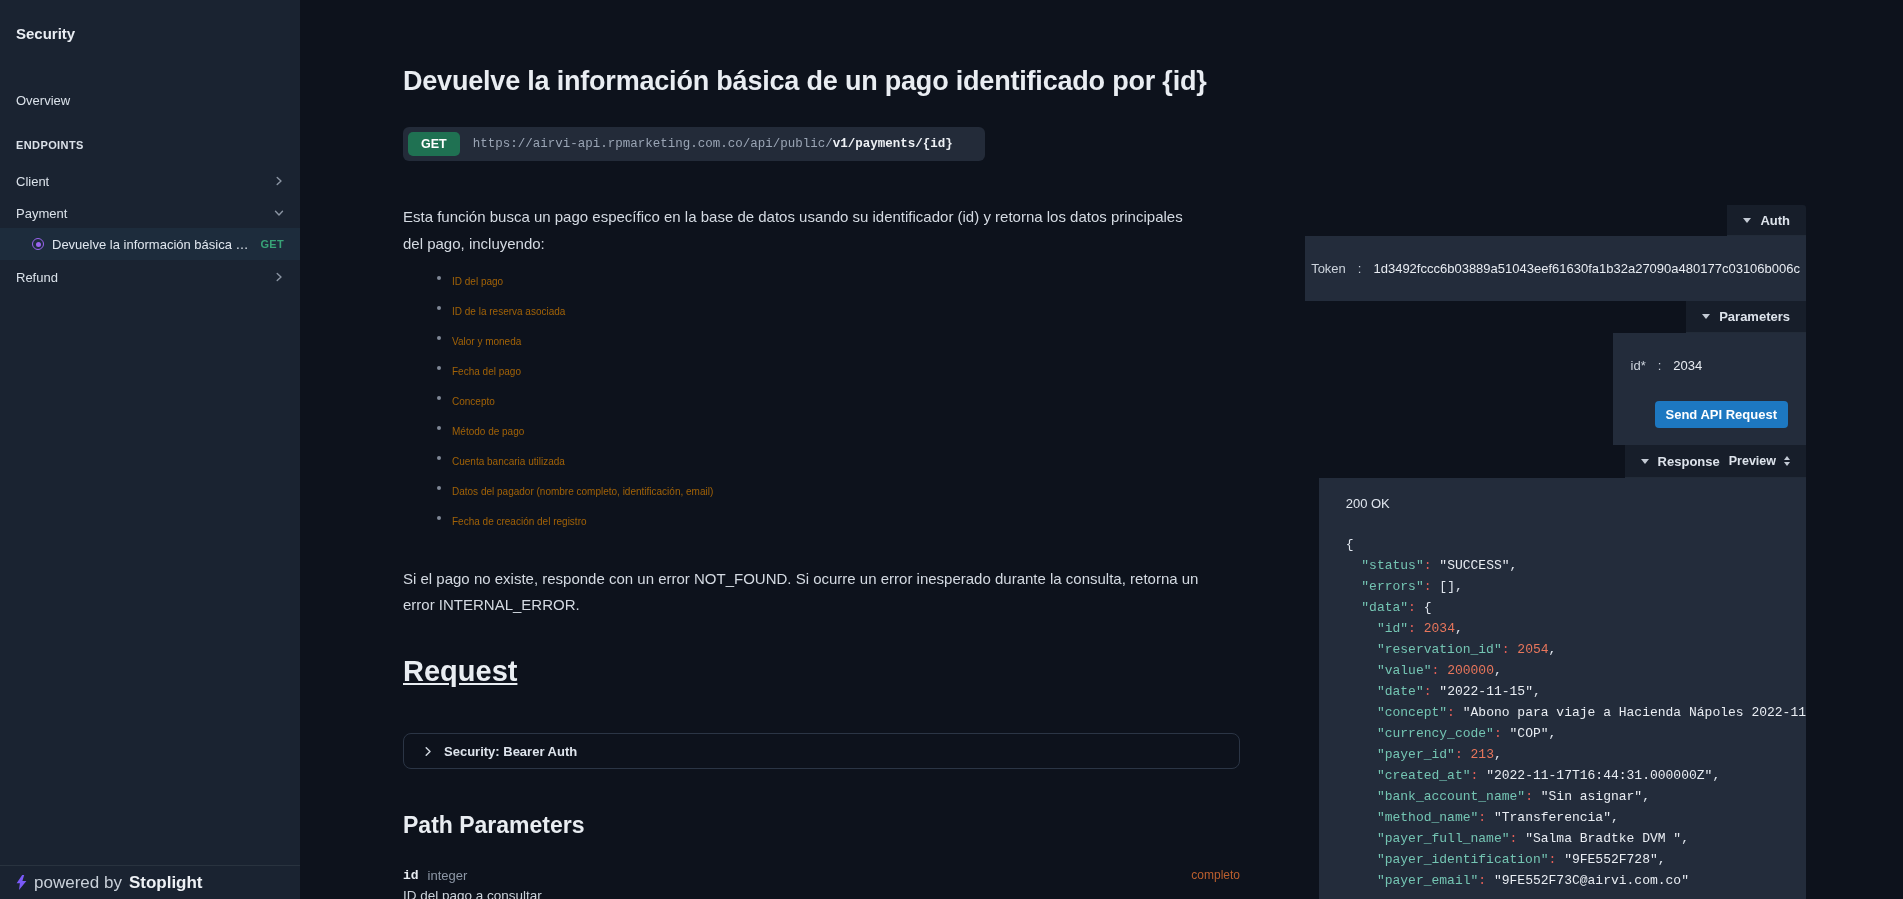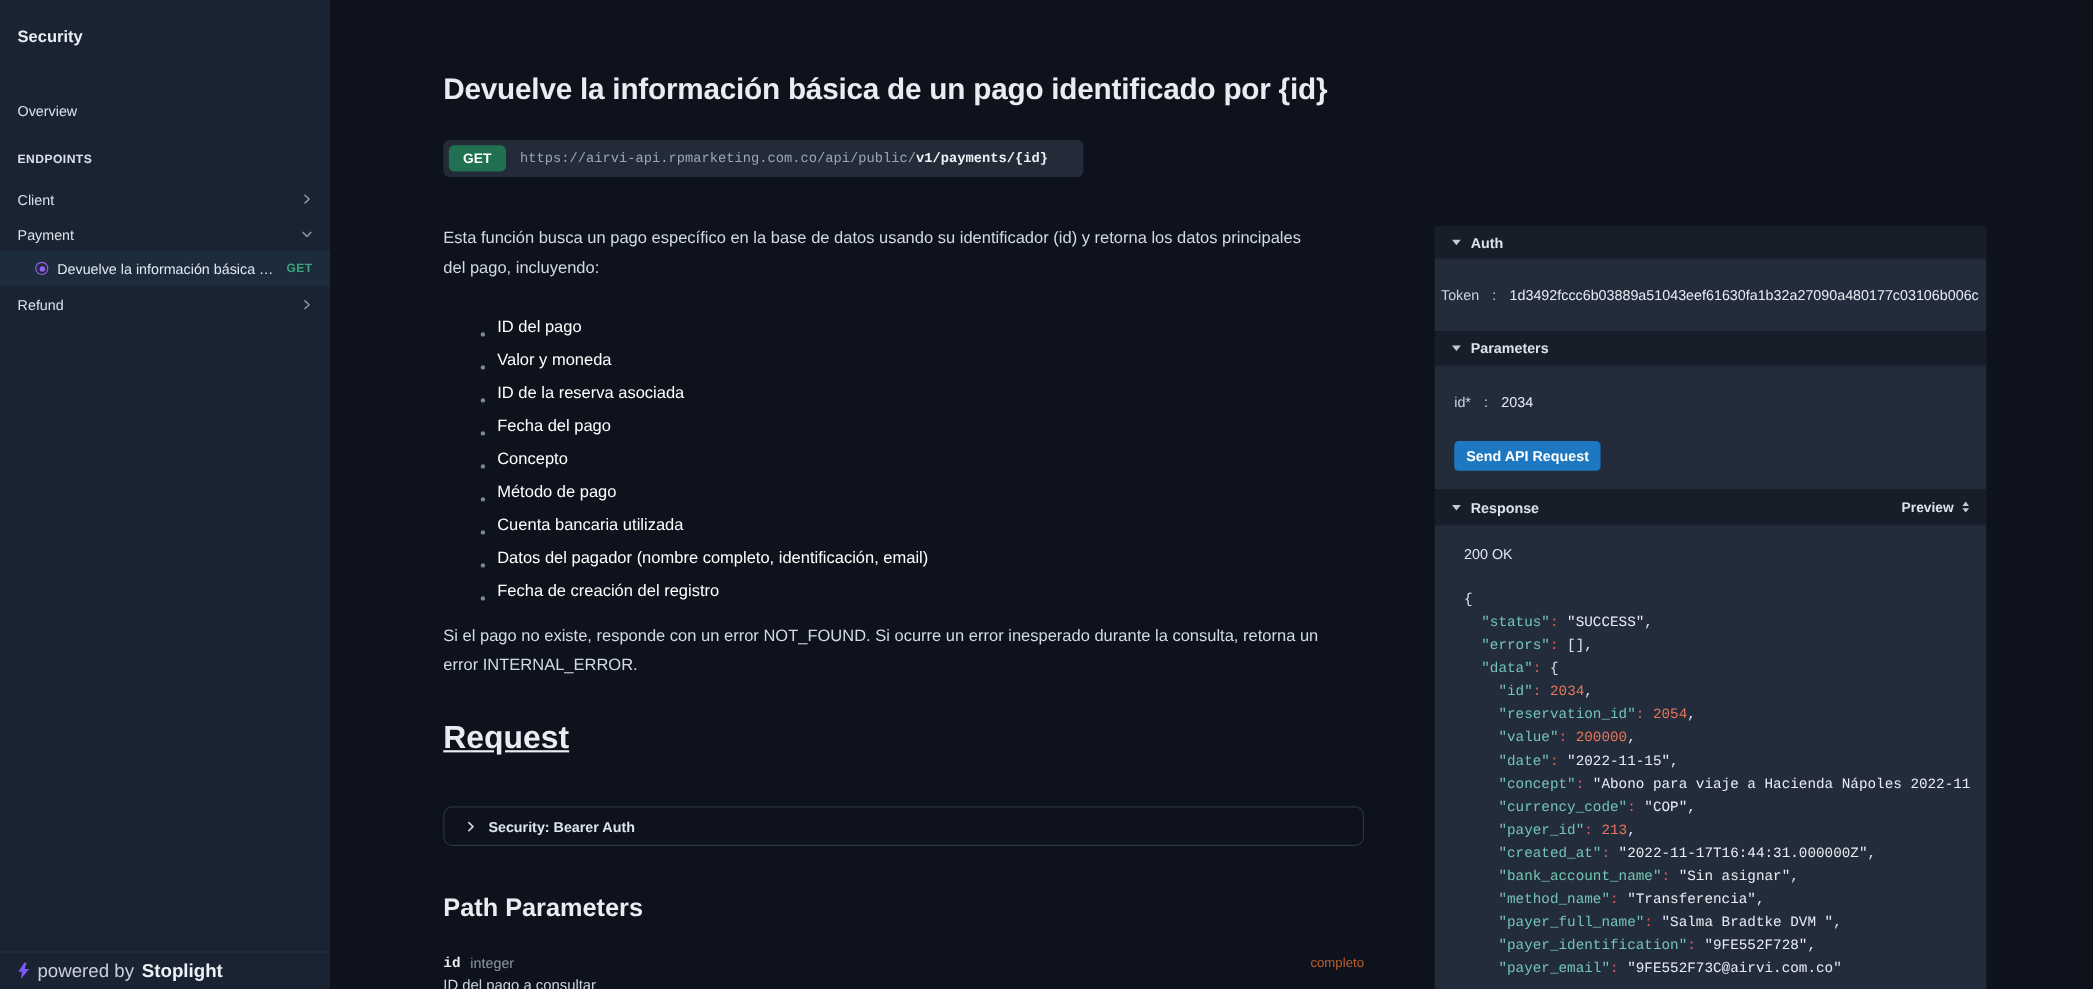--- a/index.html
+++ b/index.html
@@ -65,41 +65,41 @@
     display:flex; align-items:center; padding:0 14px 0 5px; gap:13px; cursor:pointer;
   }
   .get-chip {
     background:var(--get_badge_bg,#1f7152); color:#fff; font-weight:bold; font-size:12.5px;
     border-radius:5px; height:24px; display:flex; align-items:center; padding:0 13px;
   }
   .url-text { font-family:"Liberation Mono","DejaVu Sans Mono",monospace; font-size:12.5px; color:#9aa5b5; white-space:nowrap; }
   .url-text b { color:#eef1f5; }
   .desc { position:absolute; top:203px; left:0; font-size:15px; line-height:27px; color:#d4dae2; white-space:nowrap; }
   .bullets { position:absolute; top:276px; left:0; list-style:none; }
-  .bullets li { height:30px; display:flex; align-items:flex-end; padding-left:34px; font-size:15px; color:#ffffff; }
+  .bullets li { height:30px; display:flex; align-items:flex-start; padding-left:34px; font-size:10px; color:#a16207; }
   .dot { width:4px; height:4px; border-radius:50%; background:#7f8897; margin-right:11px; flex:0 0 auto; }
   .note { position:absolute; top:566px; left:0; font-size:15px; line-height:26px; color:#d4dae2; white-space:nowrap; }
   .h-request { position:absolute; top:655px; left:0; font-size:29px; font-weight:bold; color:#e9edf2;text-decoration:underline; }
   .security-box {
     position:absolute; top:733px; left:0; width:837px; height:36px;
     border:1px solid #2b3545; border-radius:8px;
     display:flex; align-items:center; gap:11px; padding:0 19px;
     font-size:13px; font-weight:bold; color:#dee4ec; cursor:pointer;
   }
   .h-pathparams { position:absolute; top:812px; left:0; font-size:23px; font-weight:bold; color:#e9edf2; }
   .param-row { position:absolute; top:866px; left:0; width:837px; height:18px; display:flex; align-items:center; }
   .param-name { font-family:"Liberation Mono","DejaVu Sans Mono",monospace; font-weight:bold; font-size:13px; color:#e8ecf1; }
   .param-type { font-size:13px; color:#8d97a6; margin-left:9px; }
   .param-required { margin-left:auto; font-size:12px; color:var(--required_orange,#bb5f2e); }
   .param-desc { position:absolute; top:888px; left:0; font-size:13.5px; color:#ccd3db; }
 
   
   .try-panel {
     position:absolute; left:1304px; top:205px; width:502px; height:694px;
-    display:flex; flex-direction:column; overflow:hidden; border-radius:3px 3px 0 0;
+    display:flex; flex-direction:column; overflow:hidden; border-radius:3px 3px 0 0;align-items:flex-end;
   }
   .tp-header {
     flex:0 0 auto; display:flex; align-items:center; gap:9px; padding:0 16px;
     background:var(--panel_header_bg,#171e2a);
     border-bottom:1px solid #222b38;
     font-size:13px; font-weight:bold; color:#dde3eb; cursor:pointer;
   }
   .hdr-auth { height:31px; }
   .hdr-params { height:32px; }
   .hdr-response { height:33px; }
@@ -111,21 +111,21 @@
   }
   .kv-label { color:#ccd3dc; flex:0 0 auto; }
   .kv-colon { color:#ccd3dc; flex:0 0 auto; }
   .kv-value { color:#e8ecf2; }
   .params-body { flex:0 0 auto; height:112px; padding:22px 18px 0 18px; }
   .param-kv { display:flex; align-items:center; gap:12px; font-size:13px; height:20px; }
   .send-btn {
     margin-top:26px; display:inline-block; border:none; cursor:pointer;
     background:var(--send_button_blue,#1d78c1); color:#fff;
     font-family:inherit; font-size:13px; font-weight:bold;
-    padding:6px 11px; border-radius:4px;
+    padding:6px 11px; border-radius:4px;margin-left:24px;
   }
   .hdr-response .right-group { margin-left:auto; display:flex; align-items:center; gap:8px; font-size:12.5px; color:#dde3eb; cursor:pointer; }
   .sort-icon { display:flex; flex-direction:column; gap:2px; }
   .sort-icon i { display:block; width:0; height:0; border-left:3.5px solid transparent; border-right:3.5px solid transparent; }
   .sort-up { border-bottom:4px solid #c3cad4; }
   .sort-dn { border-top:4px solid #c3cad4; }
   .response-body { flex:1 1 auto; overflow:hidden; padding:18px 0 0 27px; }
   .status-line { font-size:13px; color:#e0e6ee; }
   .code {
     margin-top:23px; font-family:"Liberation Mono","DejaVu Sans Mono",monospace;
@@ -213,25 +213,25 @@
       <div>del pago, incluyendo:</div>
     </div>
 
     <ul class="bullets">
       <li>
           <span class="dot"></span>
           <span>ID del pago</span>
         </li>
       <li>
           <span class="dot"></span>
+          <span>ID de la reserva asociada</span>
+        </li>
+      <li>
+          <span class="dot"></span>
           <span>Valor y moneda</span>
-        </li>
-      <li>
-          <span class="dot"></span>
-          <span>ID de la reserva asociada</span>
         </li>
       <li>
           <span class="dot"></span>
           <span>Fecha del pago</span>
         </li>
       <li>
           <span class="dot"></span>
           <span>Concepto</span>
         </li>
       <li>

